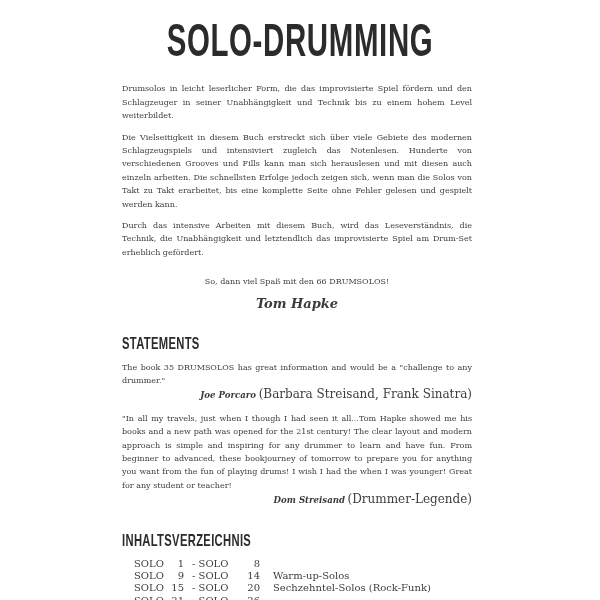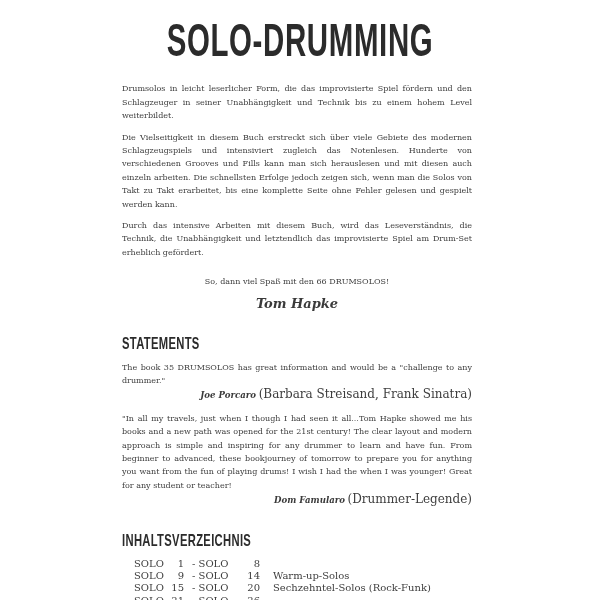--- a/index.html
+++ b/index.html
@@ -106,21 +106,21 @@
 
     <h2 class="section-heading">STATEMENTS</h2>
 
     <div class="statement">
       <p class="para">The book 35 DRUMSOLOS has great information and would be a "challenge to any drummer."</p>
       <p class="attribution"><span class="attr-author">Joe Porcaro</span> <span class="attr-note">(Barbara Streisand, Frank Sinatra)</span></p>
     </div>
 
     <div class="statement">
       <p class="para">"In all my travels, just when I though I had seen it all...Tom Hapke showed me his books and a new path was opened for the 21st century! The clear layout and modern approach is simple and inspiring for any drummer to learn and have fun. From beginner to advanced, these bookjourney of tomorrow to prepare you for anything you want from the fun of playing drums! I wish I had the when I was younger! Great for any student or teacher!</p>
-      <p class="attribution"><span class="attr-author">Dom Famularo</span> <span class="attr-note">(Drummer-Legende)</span></p>
+      <p class="attribution"><span class="attr-author">Dom Streisand</span> <span class="attr-note">(Drummer-Legende)</span></p>
     </div>
 
     <h2 class="section-heading">INHALTSVERZEICHNIS</h2>
 
     <div class="toc" id="toc">
   <div class="toc-row">
     <span class="c-label">SOLO</span>
     <span class="c-num">1</span>
     <span class="c-sep">- SOLO</span>
     <span class="c-num">8</span>

